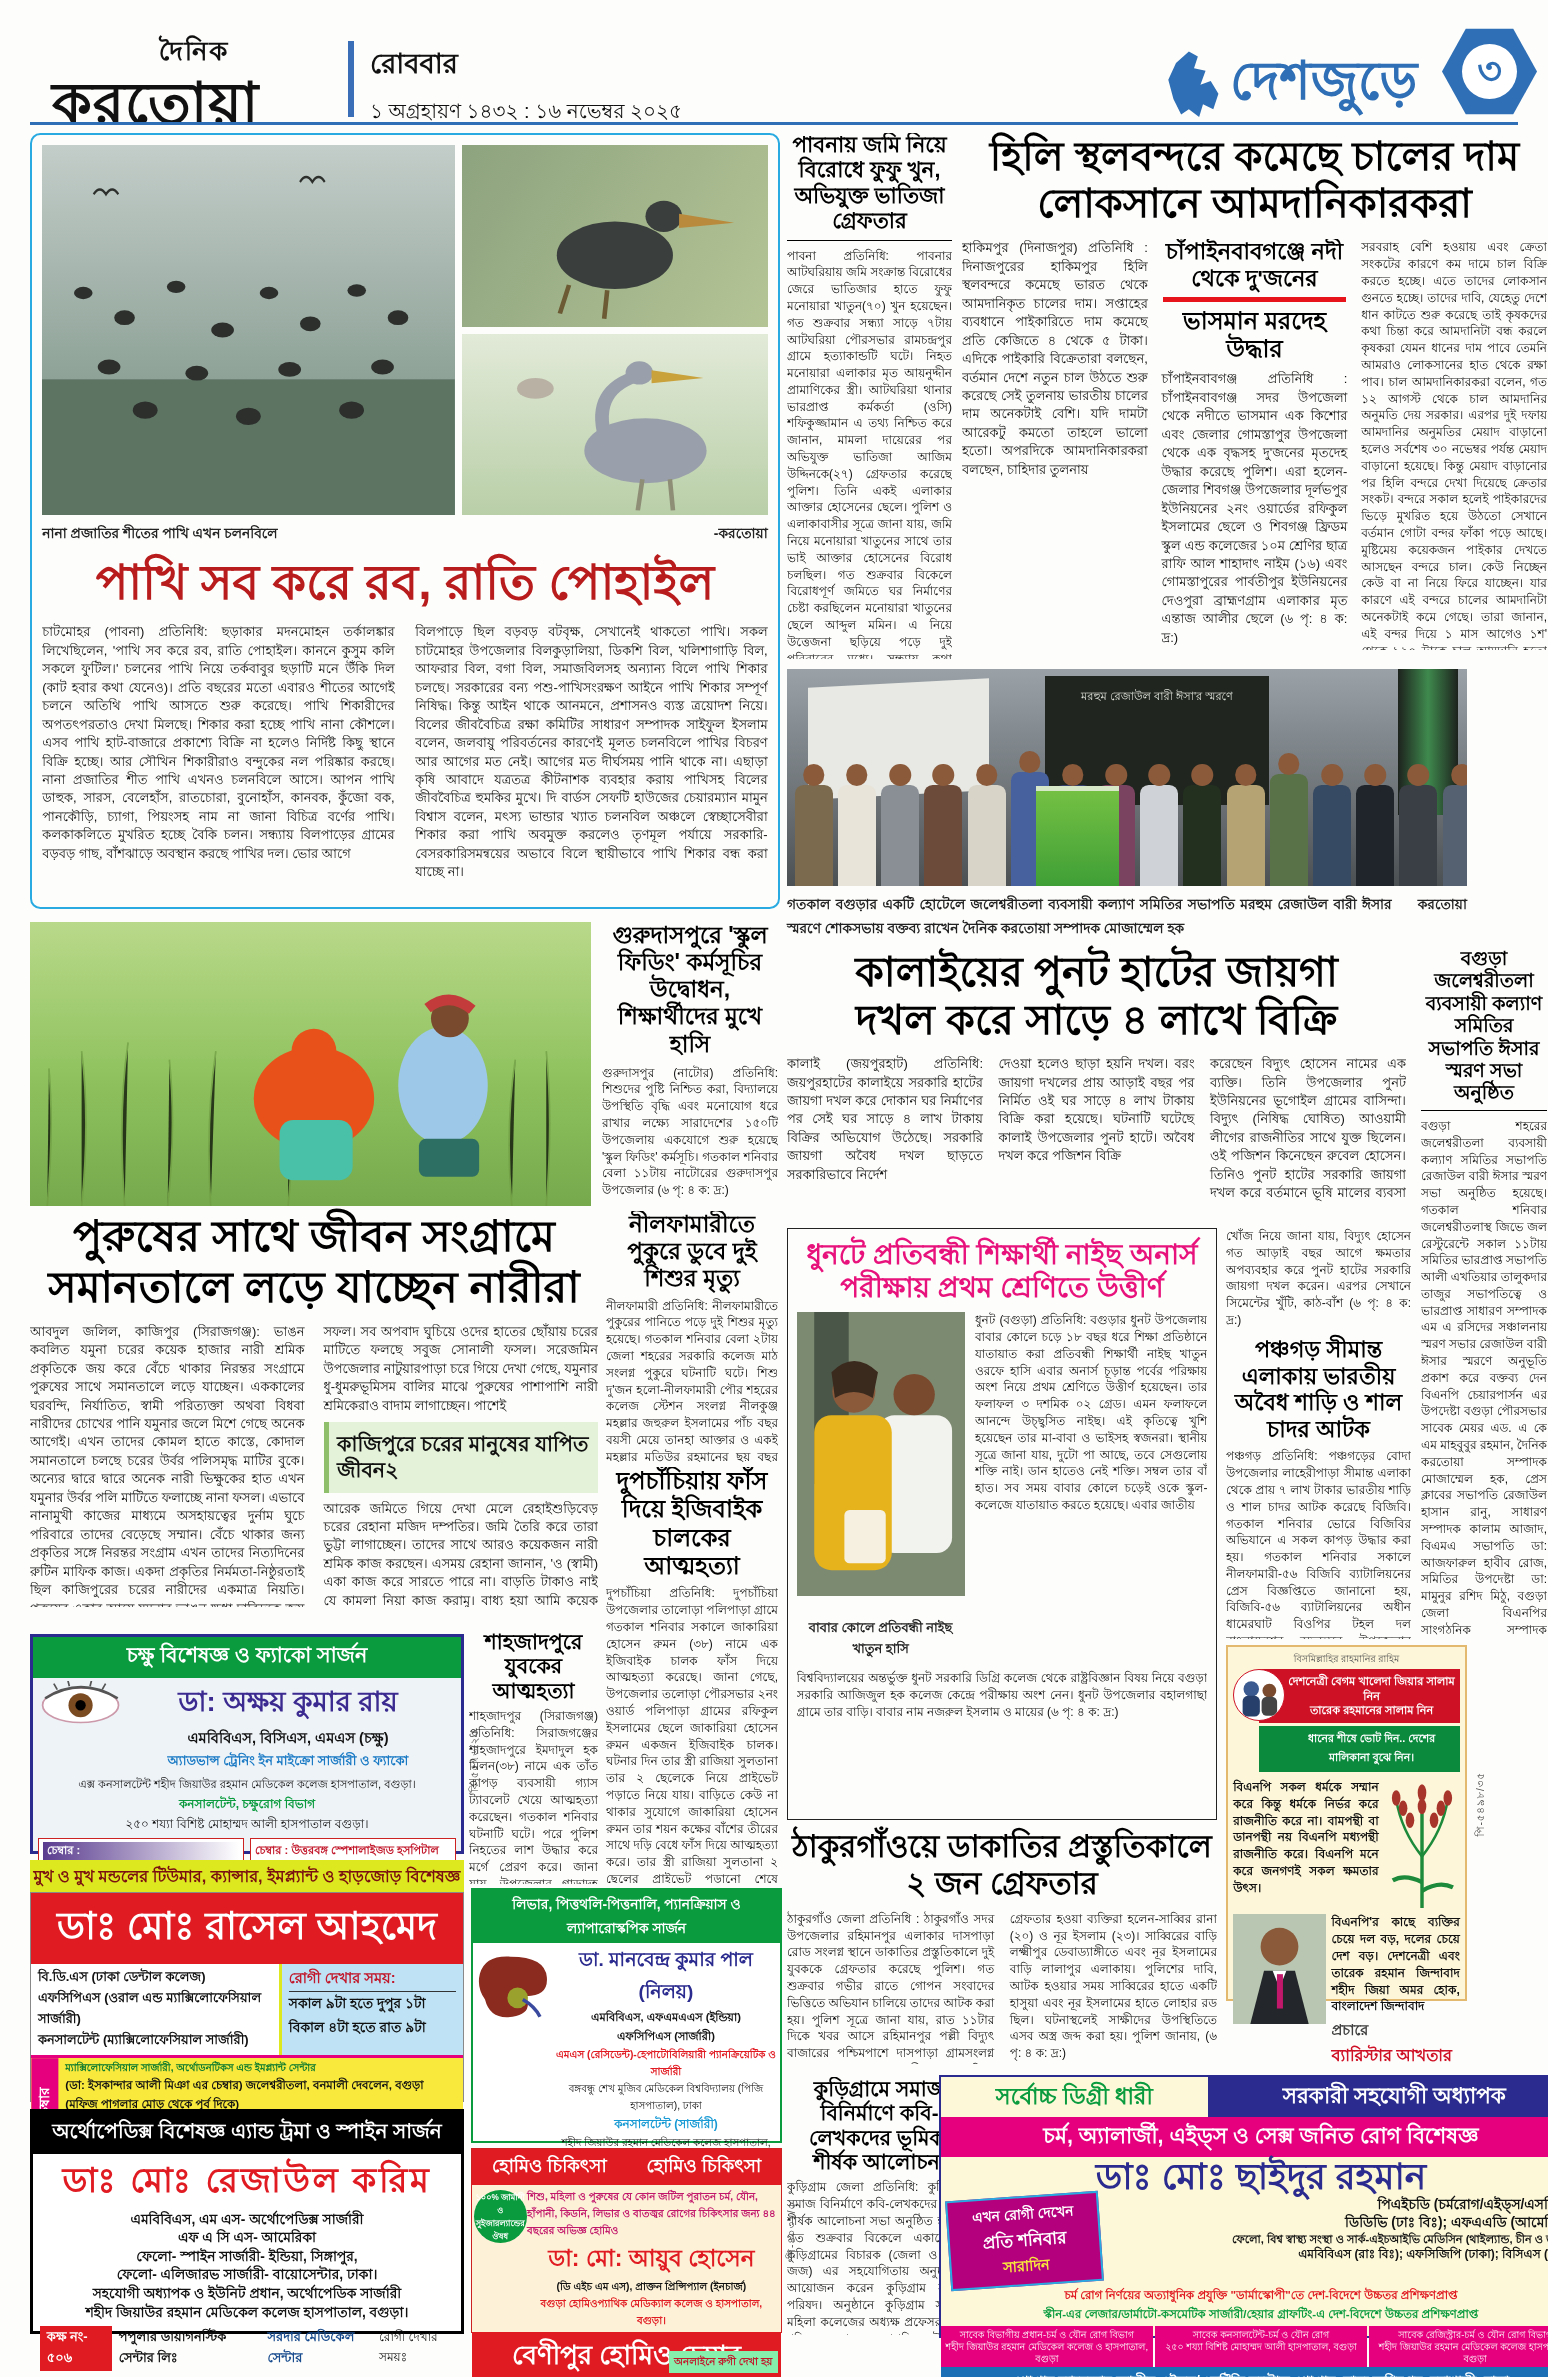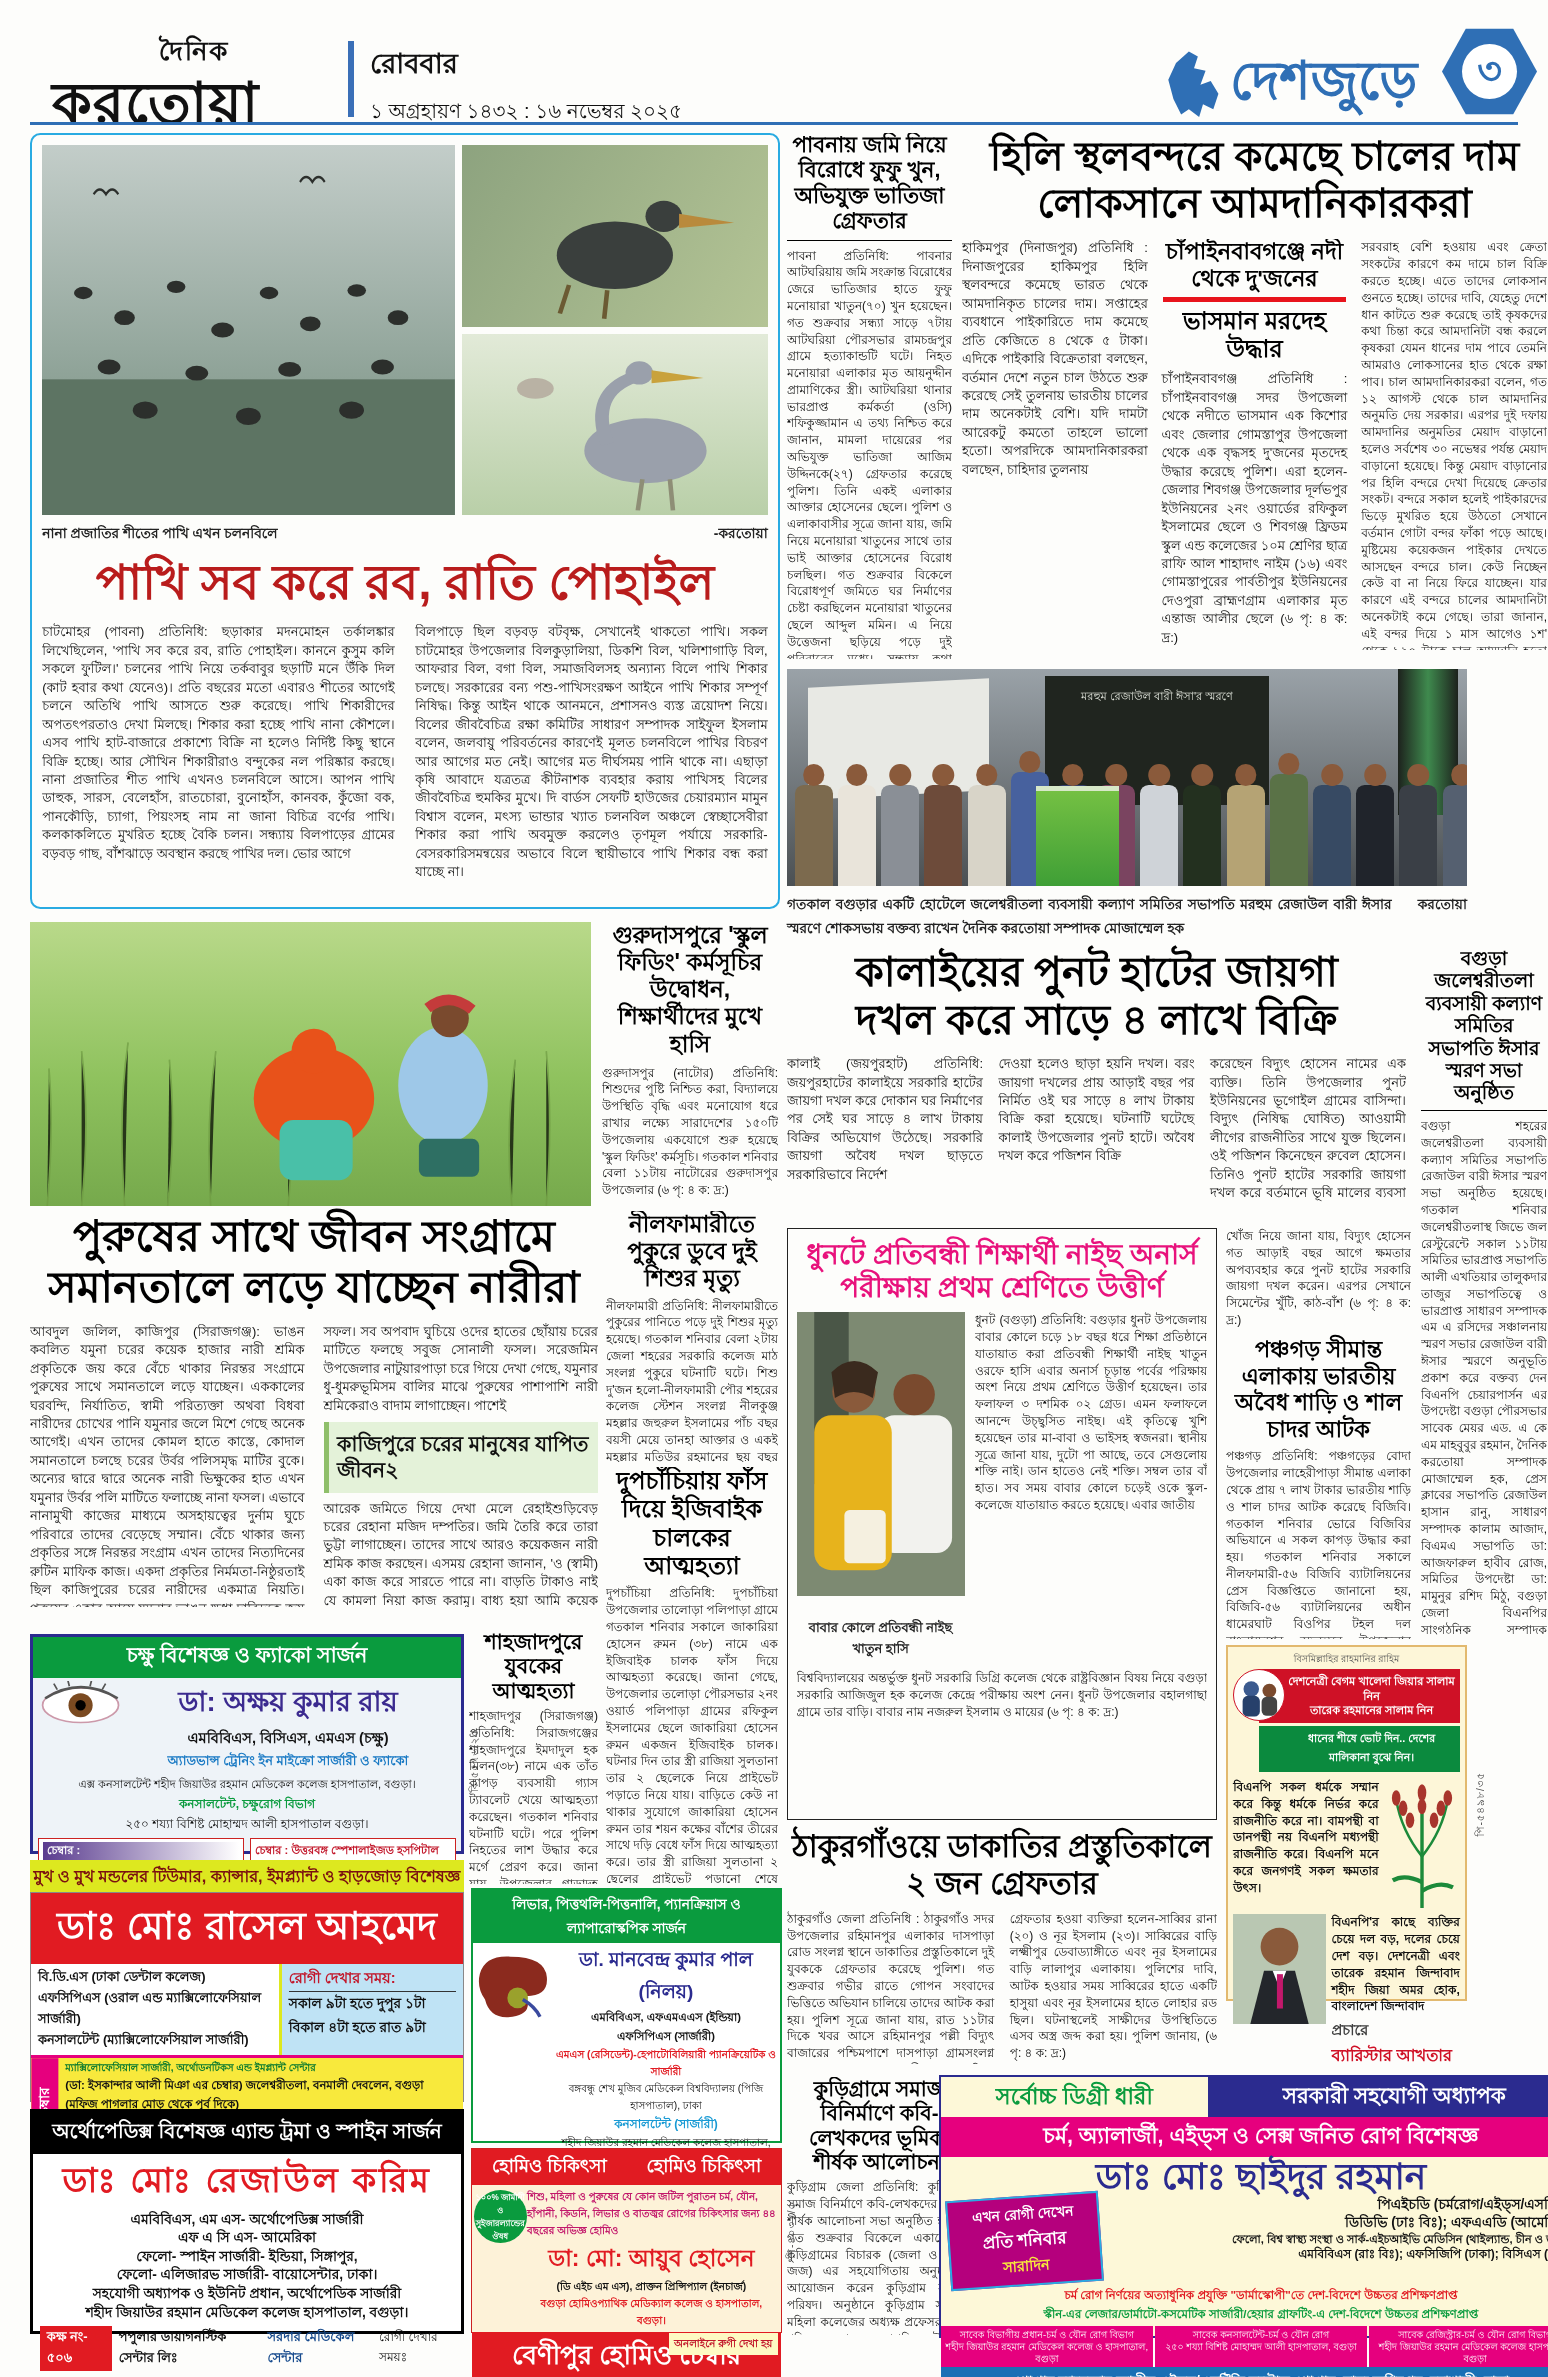--- a/index.html
+++ b/index.html
@@ -500,21 +500,21 @@
     <div style="position:relative;padding:3.4px 5.2px 0 55px;">
       <div class="abs" style="left:1.7px;top:5.2px;width:53px;height:53px;border-radius:50%;background:#0a9b3e;color:#fff;font-size:8.2px;font-weight:bold;text-align:center;display:flex;align-items:center;padding:1.7px;box-sizing:border-box;">১০০% জার্মানী ও সুইজারল্যান্ডের ঔষধ</div>
       <div style="font-size:10.3px;font-weight:bold;color:#c2186b;">শিশু, মহিলা ও পুরুষের যে কোন জটিল পুরাতন চর্ম, যৌন, হাঁপানী, কিডনি, লিভার ও বাতজ্বর রোগের চিকিৎসার জন্য ৪৪ বছরের অভিজ্ঞ হোমিও</div>
       <div class="ct" style="font-size:23px;font-weight:900;color:#e11b22;">ডা: মো: আয়ুব হোসেন</div>
       <div class="ct" style="font-size:10.3px;font-weight:bold;">(ডি এইচ এম এস), প্রাক্তন প্রিন্সিপ্যাল (ইনচার্জ)</div>
       <div class="ct" style="font-size:10.3px;font-weight:bold;color:#e11b22;">বগুড়া হোমিওপ্যাথিক মেডিক্যাল কলেজ ও হাসপাতাল, বগুড়া।</div>
     </div>
     <div style="background:#e11b22;color:#fff;margin-top:2.6px;padding:2.6px 5.2px;position:relative;">
       <div style="font-size:26px;font-weight:900;text-align:center;">বেণীপুর হোমিও চেম্বার</div>
 
-      <div class="abs" style="right:3.4px;top:1px;background:#fef9c3;color:#c2182b;font-size:10.3px;font-weight:900;padding:2.6px 5.2px;text-align:left;">অনলাইনে রুগী দেখা হয়</div>
+      <div class="abs" style="right:3.4px;top:19px;background:#86efac;color:#c2182b;font-size:10.3px;font-weight:900;padding:2.6px 5.2px;text-align:left;">অনলাইনে রুগী দেখা হয়</div>
     </div>
   </div>
   <div class="abs vcredit" style="left:784px;top:2202px;">পি-৪০৩১/৫</div>
 
   <div class="abs adbox" style="left:939px;top:2075px;width:644px;height:263px;background:#fdf8d8;border:2.6px solid #2b2b8f;box-sizing:border-box;">
     <div style="display:flex;">
       <div style="flex:1;color:#0a9b3e;font-size:22.4px;font-weight:900;text-align:center;padding:1.7px 0;">সর্বোচ্চ ডিগ্রী ধারী</div>
       <div style="flex:1.4;background:#2b2b8f;color:#fff;font-size:21.5px;font-weight:900;text-align:center;padding:1.7px 0;">সরকারী সহযোগী অধ্যাপক</div>
     </div>
     <div style="background:#e6007e;color:#fff;font-size:21.5px;font-weight:900;text-align:center;padding:1.7px 0;">চর্ম, অ্যালার্জী, এইড্‌স ও সেক্স জনিত রোগ বিশেষজ্ঞ</div>

